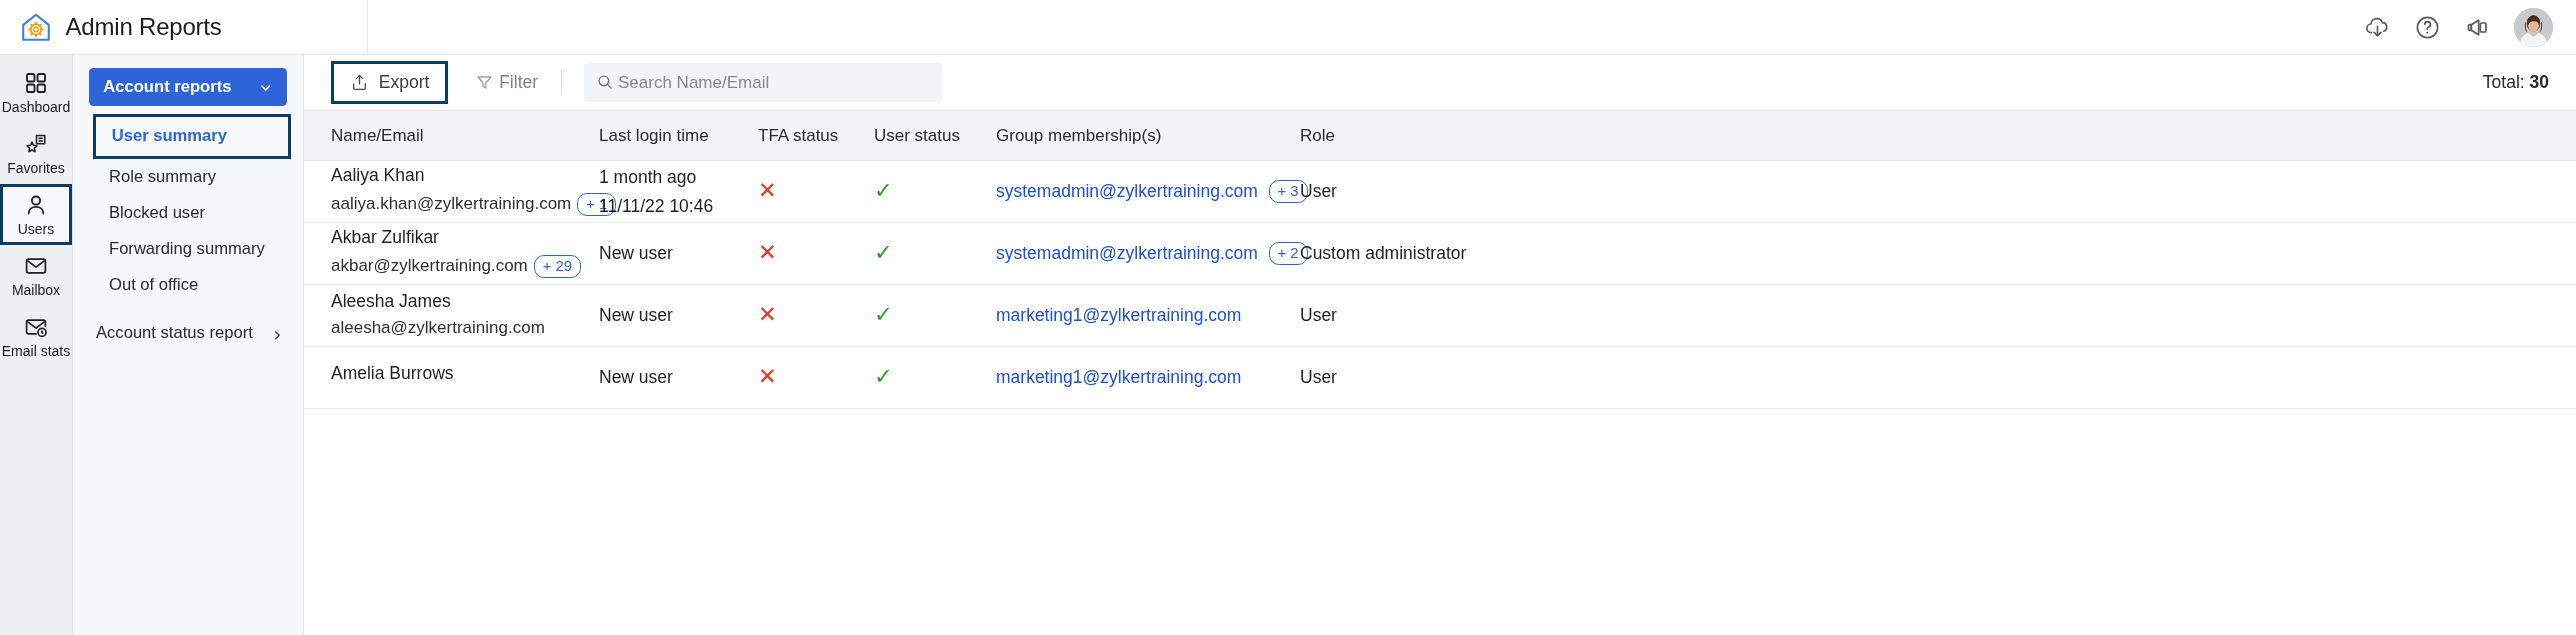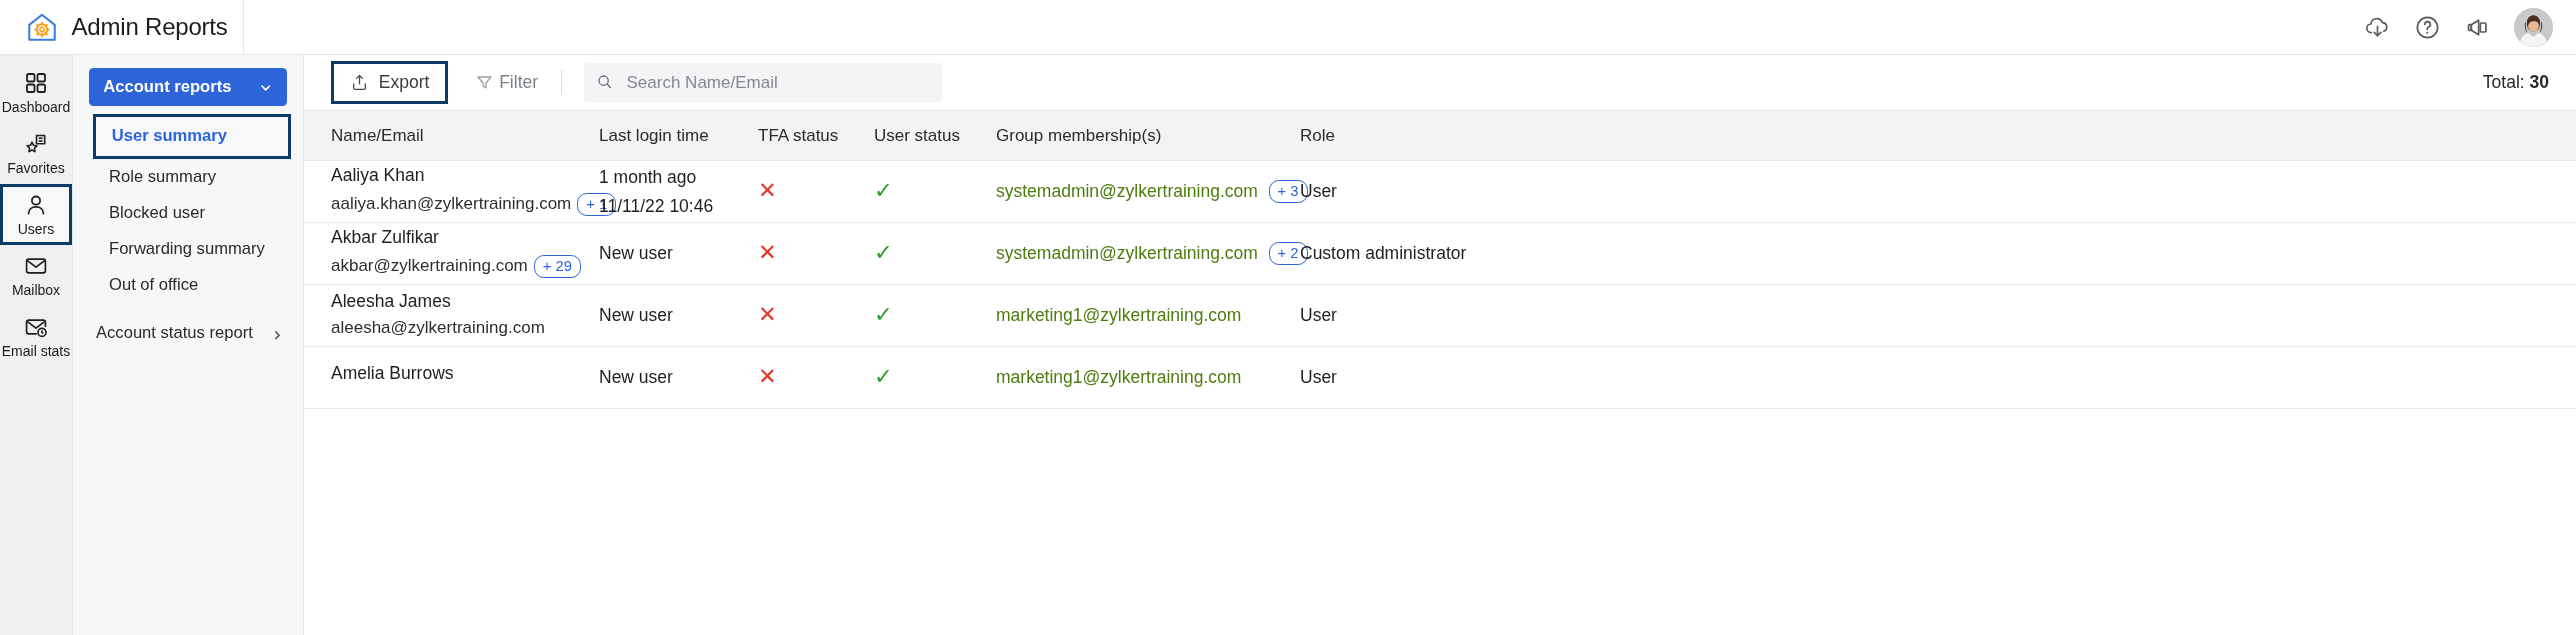--- a/index.html
+++ b/index.html
@@ -16,22 +16,22 @@
     height: 55px;
     flex: 0 0 55px;
     display: flex;
     align-items: center;
     background: #ffffff;
     border-bottom: 0.9px solid #e4e6e8;
     position: relative;
   }
   .brand {
     display: flex; align-items: center;
-    width: 244px;
-    padding-left: 25px;
+    width: 368px;
+    padding-left: 19px;
     height: 100%;
     border-right: 0.9px solid #e4e6e8;
   }
   .brand-logo { width: 34px; height: 34px; flex: 0 0 34px; }
   .brand-title {
     font-size: 24px; color: #1c1c1c; margin-left: 12.5px;
     letter-spacing: -0.2px; font-weight: 400;
   }
   .topbar-spacer { flex: 1 1 auto; }
   .topbar-actions {
@@ -145,21 +145,21 @@
     display: flex; align-items: center; gap: 5px;
     height: 39px; padding: 0 14.3px; margin-left: 12.5px;
     cursor: pointer;
   }
   .filter-btn .lbl { font-size: 17.5px; color: #7c8288; }
   .filter-btn .ico18 { color: #9aa0a6; }
   .vsep { width: 0.9px; height: 25px; background: #d6d9dd; margin: 0 9px; }
   .search-wrap {
     flex: 0 0 358px; height: 39px; margin-left: 12.5px;
     background: #f3f4f6; border-radius: 3.6px;
-    display: flex; align-items: center; padding: 0 12.5px; gap: 13px;
+    display: flex; align-items: center; padding: 0 12.5px; gap: 4px;
   }
   .search-ico { width: 19px; height: 19px; color: #6b7075; display:block; }
   .search-input {
     border: none; outline: none; background: transparent;
     font-size: 17px; color: #1c1c1c; width: 100%;
     font-family: "Liberation Sans", sans-serif;
   }
   .search-input::placeholder { color: #85898e; }
   .toolbar-spacer { flex: 1 1 auto; }
   .total { font-size: 17.5px; color: #2a2a2a; white-space: nowrap; }
@@ -194,21 +194,21 @@
   .uemail { font-size: 17px; color: #2e2e2e; }
   .pill {
     border: 1.3px solid #2d64d8; color: #2d64d8;
     border-radius: 9.8px; font-size: 14.8px;
     padding: 0.9px 8px 1.8px 8px; line-height: 1.25;
     white-space: nowrap; cursor: pointer;
   }
   .x-mark { color: #e03b2f; font-size: 22.4px; line-height: 1; display:inline-block; }
   .check-mark { color: #2a9e26; font-size: 22.4px; line-height: 1; display:inline-block; }
   .grp-row { display: flex; align-items: center; gap: 10.7px; }
-  .grp-txt { font-size: 17.5px; color: #4d7c0f; }
+  .grp-txt { font-size: 17.5px; color: #1d4ed8; }
   .role-txt { font-size: 17.5px; color: #1f1f1f; }
 </style>
 </head>
 <body>
 
 <div class="app">
 
   <div class="topbar">
     <div class="brand">
       <span class="brand-logo">

